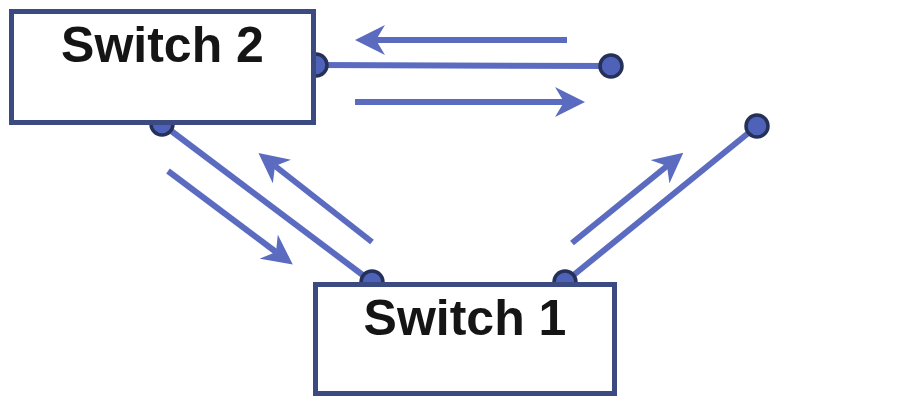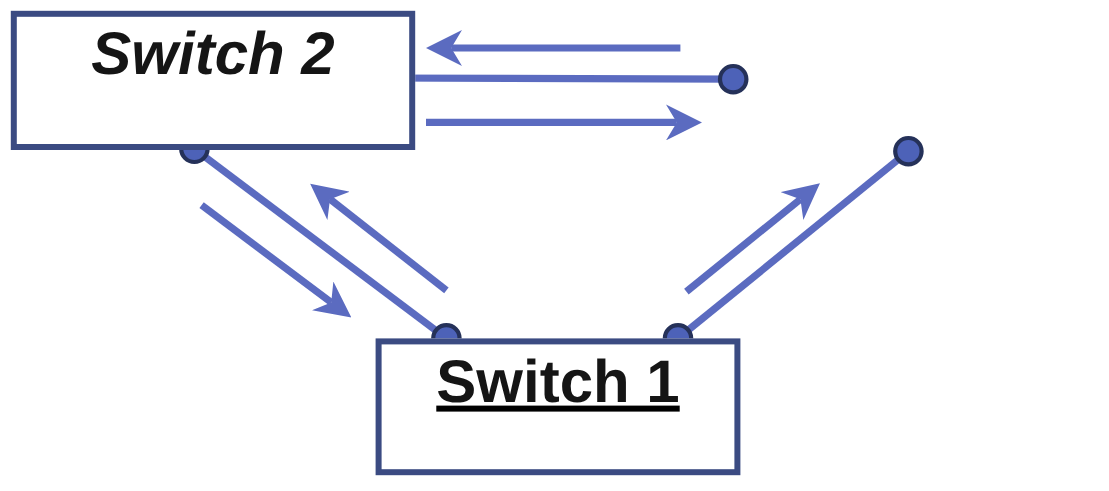--- a/index.html
+++ b/index.html
@@ -64,22 +64,22 @@
     <line class="arrow" x1="572" y1="243" x2="667" y2="166" marker-end="url(#arrow)"></line>
 
     <circle class="dot" cx="316" cy="65" r="11"></circle>
     <circle class="dot" cx="611" cy="66" r="11"></circle>
     <circle class="dot" cx="162" cy="124" r="11"></circle>
     <circle class="dot" cx="372" cy="282" r="11"></circle>
     <circle class="dot" cx="565" cy="282" r="11"></circle>
     <circle class="dot" cx="757" cy="126" r="11"></circle>
   </svg>
 
-  <div class="switch-box" style="left:9px;top:9px;width:337px;height:116px;font-style:italic;">
+  <div class="switch-box" style="left:9px;top:9px;width:307px;height:116px;">
     <span class="switch-label">Switch 2</span>
   </div>
 
 
-  <div class="switch-box" style="left:313px;top:282px;width:304px;height:114px;text-decoration:underline;">
+  <div class="switch-box" style="left:313px;top:282px;width:304px;height:114px;">
     <span class="switch-label">Switch 1</span>
   </div>
 
 </div>
 
 </body></html>

